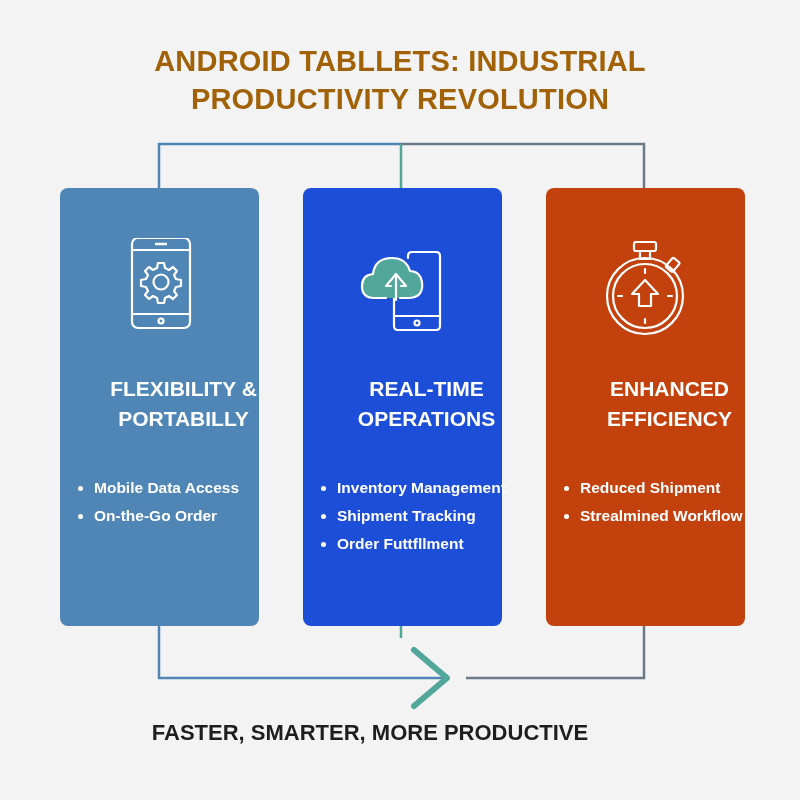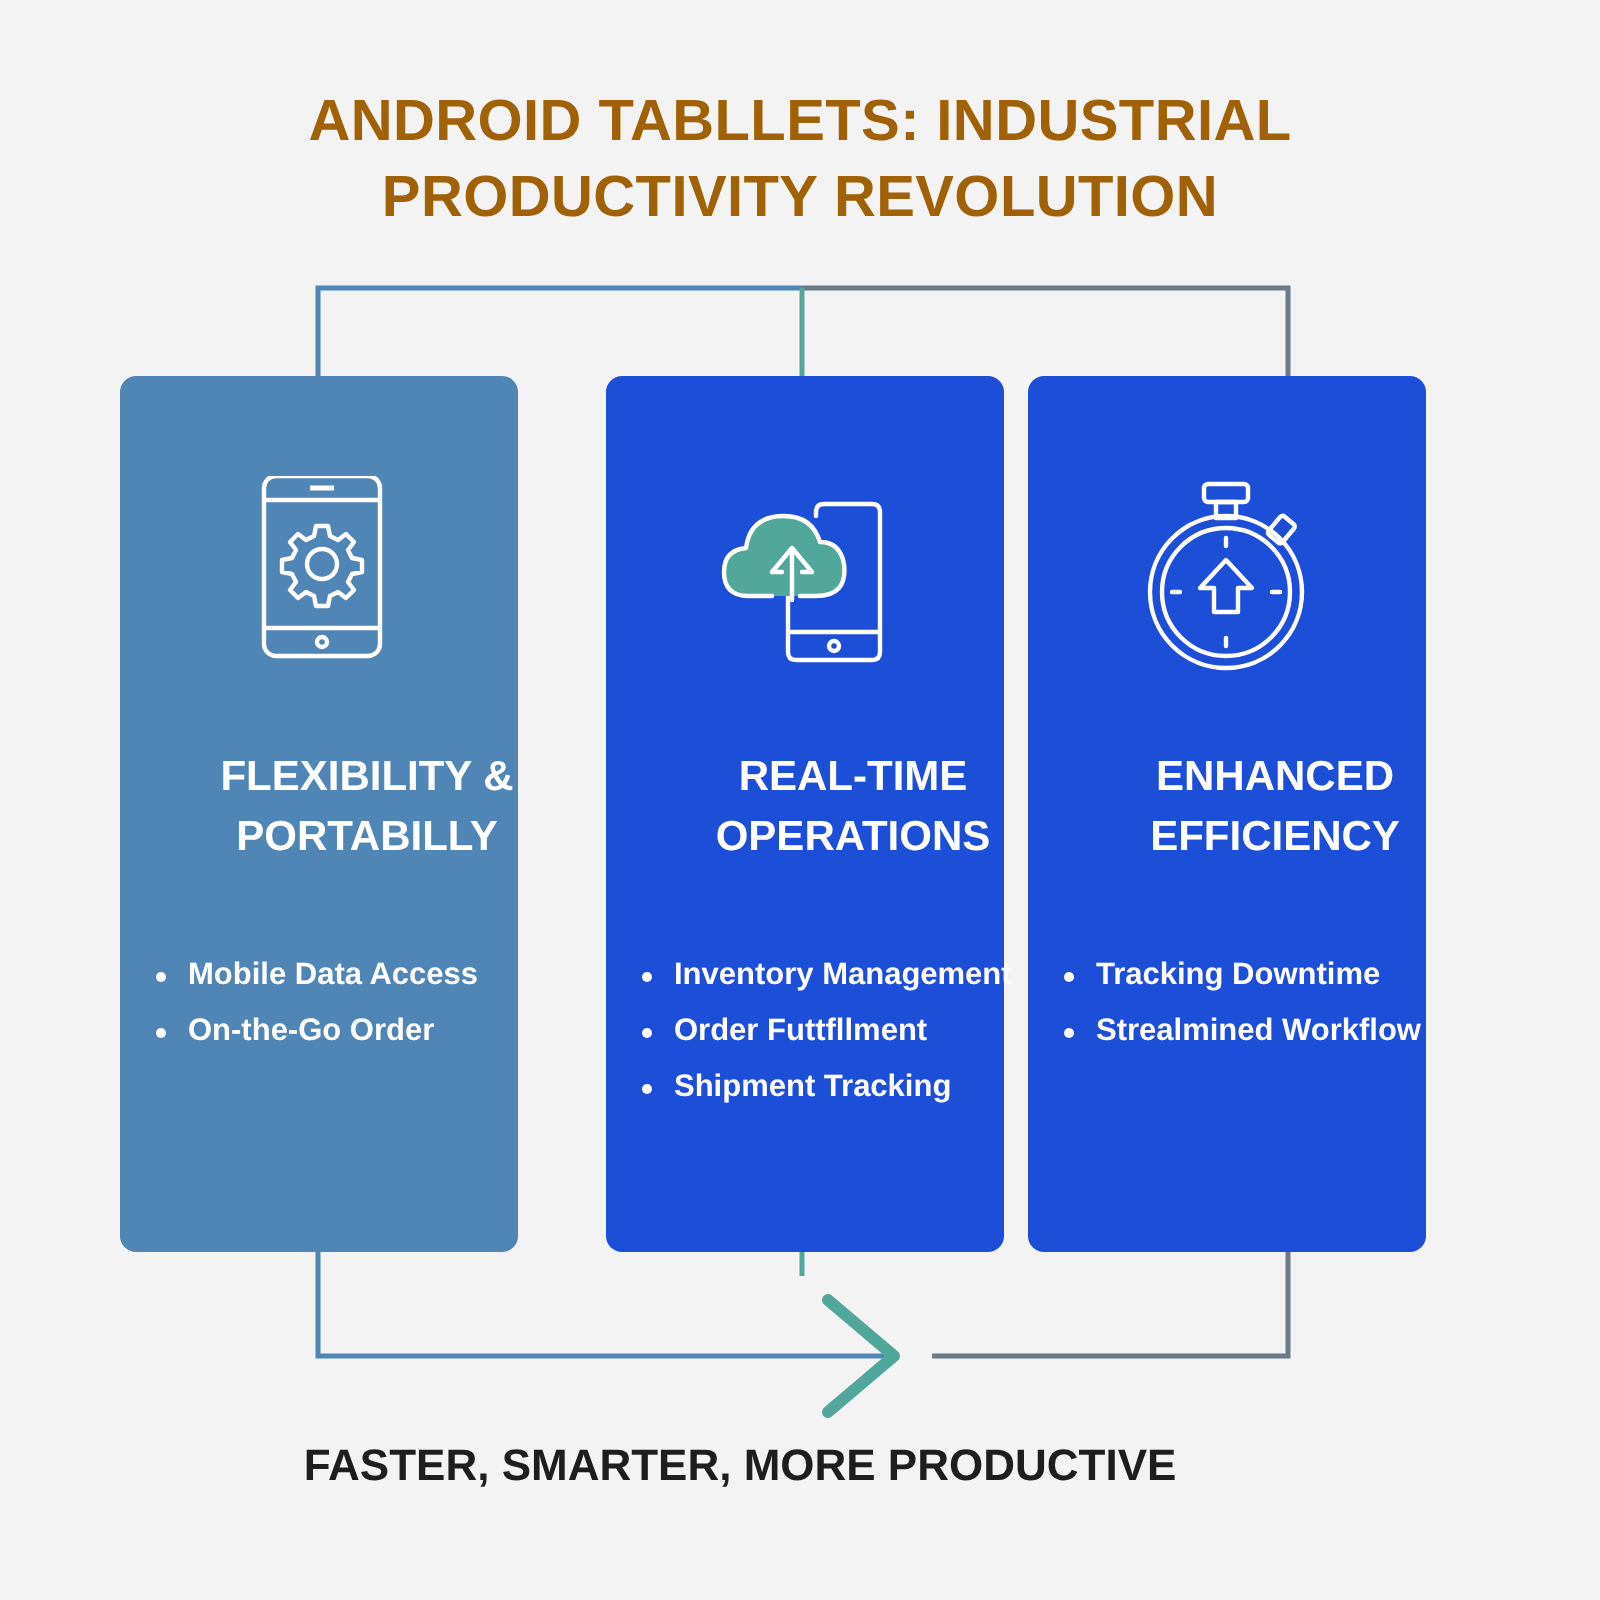--- a/index.html
+++ b/index.html
@@ -93,26 +93,26 @@
       <polyline points="28,48 38,36 48,48 43,48"></polyline>
       <polyline points="33,48 28,48"></polyline>
     </svg>
   </div>
   <div class="heading">
     <span>REAL-TIME</span>
     <span>OPERATIONS</span>
   </div>
   <ul>
     <li>Inventory Management</li>
+    <li>Shipment Tracking</li>
     <li>Order Futtfllment</li>
-    <li>Shipment Tracking</li>
   </ul>
 </div>
 
-<div class="card" style="left:514px;background:#1d4ed8;">
+<div class="card" style="left:546px;background:#c2410c;">
   <div class="icon" style="width:90px;">
     <svg viewBox="0 0 90 100" fill="none" stroke="#fff" stroke-width="2.2" stroke-linejoin="round" stroke-linecap="round">
       <rect x="33" y="4" width="22" height="9" rx="2"></rect>
       <rect x="39" y="13" width="10" height="8"></rect>
       <g transform="rotate(40 70 28)">
           <rect x="66" y="20" width="9" height="12" rx="1.5"></rect>
         </g>
       <circle cx="44" cy="58" r="38"></circle>
       <circle cx="44" cy="58" r="32"></circle>
       <line x1="44" y1="31" x2="44" y2="35"></line>
@@ -120,18 +120,18 @@
       <line x1="17" y1="58" x2="21" y2="58"></line>
       <line x1="67" y1="58" x2="71" y2="58"></line>
       <path d="M44,42 L57,56 L50,56 L50,68 L38,68 L38,56 L31,56 Z"></path>
     </svg>
   </div>
   <div class="heading">
     <span>ENHANCED</span>
     <span>EFFICIENCY</span>
   </div>
   <ul>
-    <li>Tracking Downtime</li>
+    <li>Reduced Shipment</li>
     <li>Strealmined Workflow</li>
   </ul>
 </div>
 
 <div class="footer">FASTER, SMARTER, MORE PRODUCTIVE</div>
 
 </body></html>

